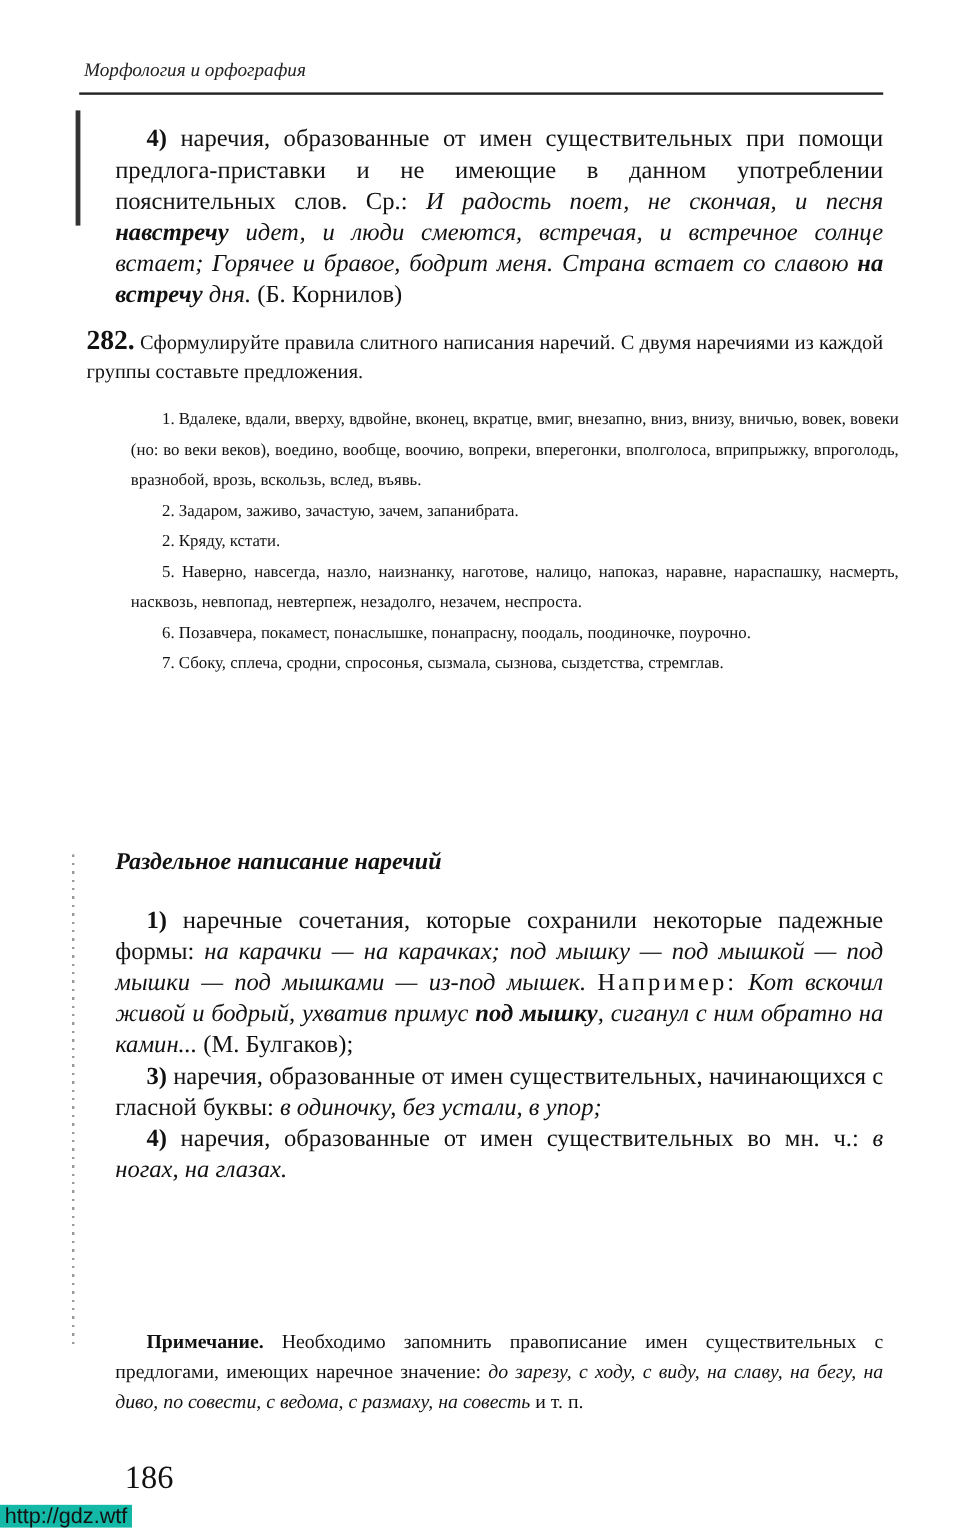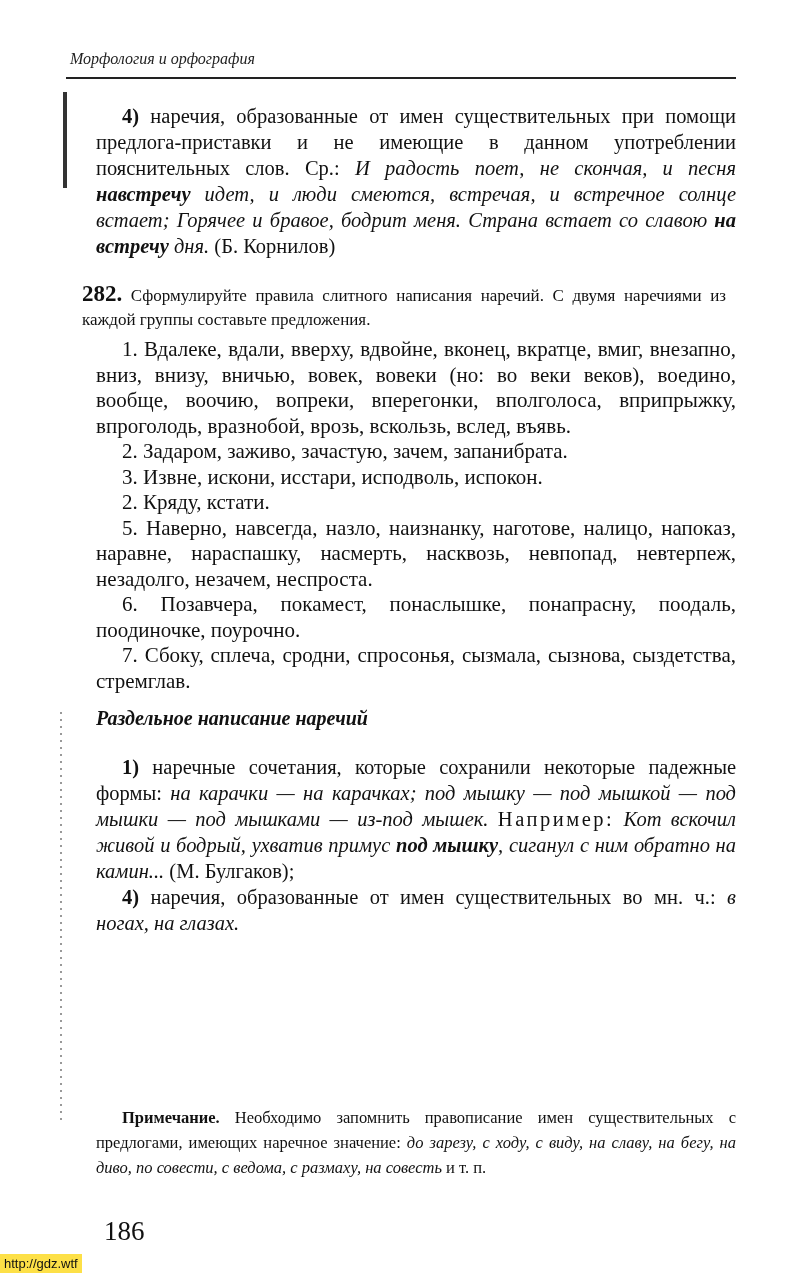--- a/index.html
+++ b/index.html
@@ -23,46 +23,46 @@
   }
   .block {
     position: absolute; left: 96px; width: 640px;
     font-size: 20.5px; line-height: 26px; text-align: justify; margin-top: 12px;
   }
   .block p { margin: 0; text-indent: 26px; }
   .ex-block {
     position: absolute; left: 72px; width: 664px;
     font-size: 17px; line-height: 24px; text-align: justify;
   }
-  .ex-block p { margin: 10px; text-indent: 0; }
+  .ex-block p { margin: 0; text-indent: 0; }
   .ex-num { font-weight: bold; font-size: 23px; }
   .list-block {
-    position: absolute; left: 96px; width: 640px;
-    font-size: 21px; line-height: 25.5px; text-align: justify;
+    position: absolute; left: 109px; width: 640px;
+    font-size: 14px; line-height: 25.5px; text-align: justify;
   }
   .list-block p { margin: 0; text-indent: 26px; }
   .section-title {
     position: absolute; left: 96px; top: 707px;
     font-style: italic; font-weight: bold; font-size: 20px;
   }
   .spaced { letter-spacing: 2.5px; }
   .note-block {
     position: absolute; left: 96px; width: 640px;
     font-size: 16.5px; line-height: 25px; text-align: justify;
   }
   .note-block p { margin: 0; text-indent: 26px; }
   i { font-style: italic; }
   b { font-weight: bold; }
   .page-num {
     position: absolute; left: 104px; top: 1188px; font-size: 27px; margin-top: 28px;
   }
   .watermark {
     position: absolute; left: 0; top: 1254px; height: 19px; padding: 0 4px;
-    background: #fde047; font-family: "Liberation Sans", "DejaVu Sans", sans-serif;
-    font-size: 13px; line-height: 19px; color: #111;
+    background: #14b8a6; font-family: "Liberation Sans", "DejaVu Sans", sans-serif;
+    font-size: 18px; line-height: 19px; color: #111;
   }
 </style>
 </head>
 <body>
 
 <div class="running-head">Морфология и орфография</div>
 <div class="head-rule"></div>
 
 <div class="margin-mark" style="top:92px;height:96px;"></div>
 <div class="margin-dots" style="top:712px;height:410px;"></div>
@@ -71,31 +71,31 @@
   <p><b>4)</b><span> наречия, образованные от имен существительных при помощи предлога-приставки и не имеющие в данном употреблении пояснительных слов. Ср.: </span><i>И радость поет, не скончая, и песня </i><b><i>навстречу</i></b><i> идет, и люди смеются, встречая, и встречное солнце встает; Горячее и бравое, бодрит меня. Страна встает со славою </i><b><i>на встречу</i></b><i> дня.</i><span> (Б. Корнилов)</span></p>
 </div>
 
 <div class="ex-block" style="top:272px;">
   <p><span class="ex-num">282.</span><span> Сформулируйте правила слитного написания наречий. С двумя наречиями из каждой группы составьте предложения.</span></p>
 </div>
 
 <div class="list-block" style="top:337px;">
   <p>1. Вдалеке, вдали, вверху, вдвойне, вконец, вкратце, вмиг, внезапно, вниз, внизу, вничью, вовек, вовеки (но: во веки веков), воедино, вообще, воочию, вопреки, вперегонки, вполголоса, вприпрыжку, впроголодь, вразнобой, врозь, вскользь, вслед, въявь.</p>
   <p>2. Задаром, заживо, зачастую, зачем, запанибрата.</p>
-  <p>3. Извне, искони, исстари, исподволь, испокон.</p>
   <p>2. Кряду, кстати.</p>
   <p>5. Наверно, навсегда, назло, наизнанку, наготове, налицо, напоказ, наравне, нараспашку, насмерть, насквозь, невпопад, невтерпеж, незадолго, незачем, неспроста.</p>
   <p>6. Позавчера, покамест, понаслышке, понапрасну, поодаль, поодиночке, поурочно.</p>
   <p>7. Сбоку, сплеча, сродни, спросонья, сызмала, сызнова, сыздетства, стремглав.</p>
 </div>
 
 <div class="section-title">Раздельное написание наречий</div>
 
 <div class="block" style="top:742px;">
   <p><b>1)</b><span> наречные сочетания, которые сохранили некоторые падежные формы: </span><i>на карачки — на карачках; под мышку — под мышкой — под мышки — под мышками — из-под мышек.</i> <span class="spaced">Например:</span> <i>Кот вскочил живой и бодрый, ухватив примус </i><b><i>под мышку</i></b><i>, сиганул с ним обратно на камин...</i><span> (М. Булгаков);</span></p>
+  <p><b>3)</b><span> наречия, образованные от имен существительных, начинающихся с гласной буквы: </span><i>в одиночку, без устали, в упор;</i></p>
   <p><b>4)</b><span> наречия, образованные от имен существительных во мн. ч.: </span><i>в ногах, на глазах.</i></p>
 </div>
 
 <div class="note-block" style="top:1081px;margin-top:24px;">
   <p><b>Примечание.</b><span> Необходимо запомнить правописание имен существительных с предлогами, имеющих наречное значение: </span><i>до зарезу, с ходу, с виду, на славу, на бегу, на диво, по совести, с ведома, с размаху, на совесть</i><span> и т. п.</span></p>
 </div>
 
 <div class="page-num">186</div>
 <div class="watermark">http://gdz.wtf</div>
 

